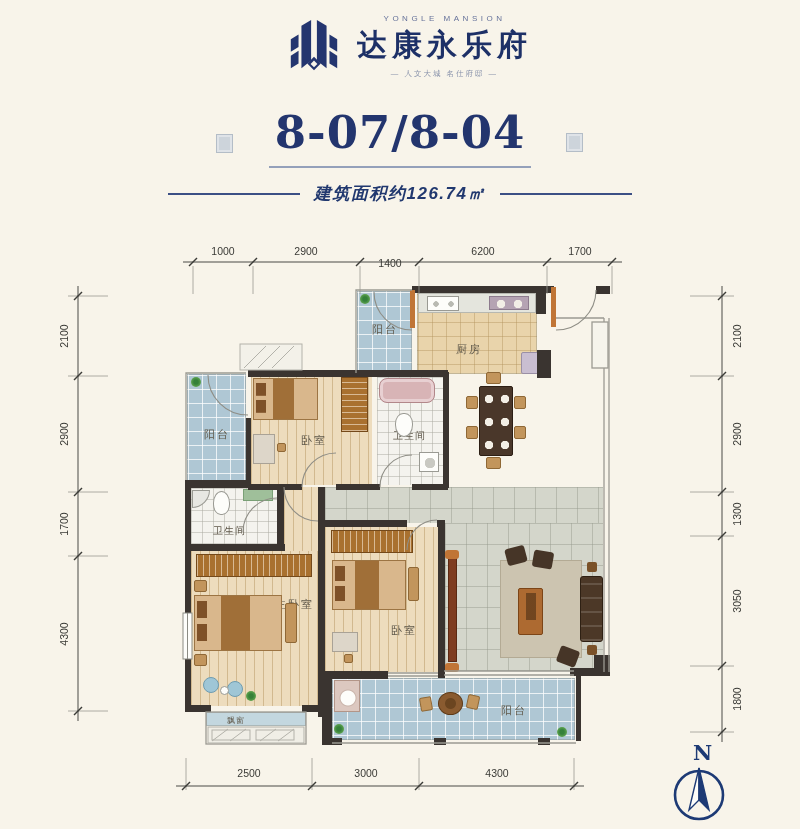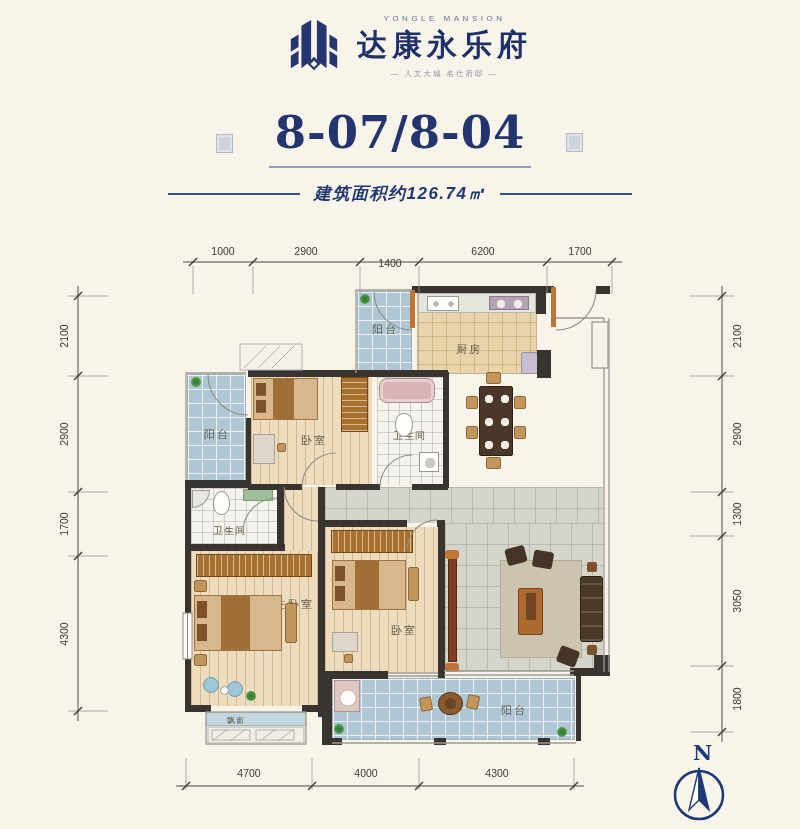--- a/index.html
+++ b/index.html
@@ -330,22 +330,22 @@
   <span class="dim v" style="left:64px;top:434px;">2900</span>
   <span class="dim v" style="left:64px;top:524px;">1700</span>
   <span class="dim v" style="left:64px;top:634px;">4300</span>
 
   <span class="dim v" style="left:737px;top:336px;">2100</span>
   <span class="dim v" style="left:737px;top:434px;">2900</span>
   <span class="dim v" style="left:737px;top:514px;">1300</span>
   <span class="dim v" style="left:737px;top:601px;">3050</span>
   <span class="dim v" style="left:737px;top:699px;">1800</span>
 
-  <span class="dim" style="left:249px;top:773px;">4700</span>
-  <span class="dim" style="left:366px;top:773px;">4000</span>
+  <span class="dim" style="left:249px;top:773px;">2500</span>
+  <span class="dim" style="left:366px;top:773px;">3000</span>
   <span class="dim" style="left:497px;top:773px;">4300</span>
 
   <svg class="abs" style="left:652px;top:742px;" width="96" height="86" viewBox="0 0 96 86">
     <text x="41" y="18" font-family="DejaVu Serif, Liberation Serif, serif" font-size="21" font-weight="bold" fill="#1d3a75">N</text>
     <circle cx="47" cy="53" r="24" fill="none" stroke="#1d3a75" stroke-width="2.6"></circle>
     <path d="M47 26 L37 68 L47 58 Z" fill="#fdfdfa" stroke="#1d3a75" stroke-width="1.4"></path>
     <path d="M47 26 L57 68 L47 58 Z" fill="#1d3a75" stroke="#1d3a75" stroke-width="1.4"></path>
   </svg>
 </div>
 

